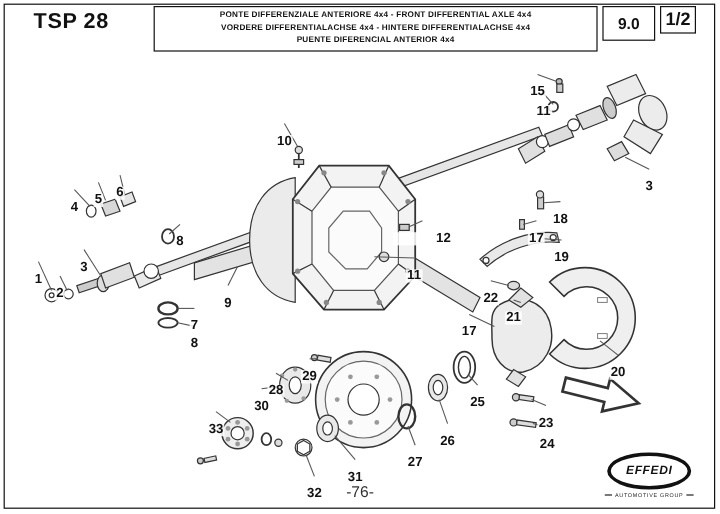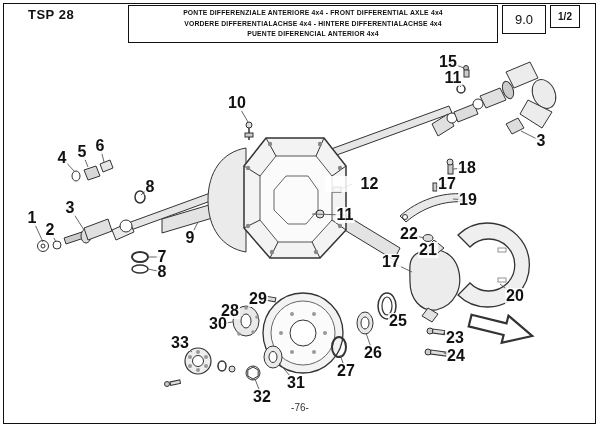--- a/index.html
+++ b/index.html
@@ -1,40 +1,40 @@
 <!DOCTYPE html>
 <html><head>
 <meta charset="utf-8">
 <style>
   html,body{margin:0;padding:0;background:#fff;}
   #page{position:relative;width:600px;height:428px;background:#fff;
         font-family:"Liberation Sans",sans-serif;color:#111;overflow:hidden;}
   .page-border{position:absolute;left:3px;top:3px;width:591px;height:419px;
         border:1.6px solid #111;pointer-events:none;}
-  .tsp{position:absolute;left:28px;top:7px;font-size:13px;font-weight:bold;letter-spacing:.5px;}
+  .tsp{position:absolute;left:28px;top:7px;font-size:18px;font-weight:bold;letter-spacing:.5px;}
   .title-box{position:absolute;left:128px;top:5px;width:368px;height:36px;border:1.6px solid #111;
         display:flex;flex-direction:column;align-items:center;justify-content:center;
         font-size:6.8px;font-weight:bold;text-align:center;line-height:1.55;letter-spacing:.2px;}
   .num-box{position:absolute;left:502px;top:5px;width:42px;height:27px;border:1.6px solid #111;
-        display:flex;align-items:center;justify-content:center;font-size:13px;font-weight:normal;}
+        display:flex;align-items:center;justify-content:center;font-size:13px;font-weight:bold;}
   .pg-box{position:absolute;left:550px;top:5px;width:28px;height:21px;border:1.4px solid #111;
-        display:flex;align-items:center;justify-content:center;font-size:10px;font-weight:bold;}
+        display:flex;align-items:center;justify-content:center;font-size:15px;font-weight:bold;}
   .property{position:absolute;left:12px;top:51px;font-size:9px;letter-spacing:.4px;}
-  .pageno{position:absolute;left:50%;top:402px;transform:translateX(-50%);font-size:10px;color:#333;}
+  .pageno{position:absolute;left:50%;top:402px;transform:translateX(-50%);font-size:13px;color:#333;}
   .logo{position:absolute;left:504px;top:377px;width:74px;text-align:center;}
   .logo-oval{width:64px;height:25px;margin:0 auto;border:3px solid #111;border-radius:50%;
         display:flex;align-items:center;justify-content:center;
         font-style:italic;font-weight:bold;font-size:10px;letter-spacing:.5px;}
   .logo-sub{margin-top:2px;display:flex;align-items:center;gap:2px;justify-content:center;}
   .logo-sub span.txt{font-size:4.5px;letter-spacing:.6px;color:#222;white-space:nowrap;}
   .logo-sub span.rule{display:inline-block;width:9px;height:1px;background:#222;}
   #drawing,#callout-lines{position:absolute;left:0;top:0;}
   #callout-lines line{stroke:#555;stroke-width:.9;}
-  .callout{position:absolute;transform:translate(-50%,-50%);font-size:16px;font-weight:bold;
-        color:#111;background:rgba(255,255,255,.85);padding:0 1px;line-height:1;}
+  .callout{position:absolute;transform:translate(-50%,-50%);font-size:11px;font-weight:bold;
+        color:#111;background:rgba(255,255,255,.85);padding:0 1px;line-height:1;margin-top:15px;}
 </style>
 </head>
 <body>
 
 <div id="page">
 
   <div class="page-border"></div>
 
   <div class="tsp">TSP 28</div>
   <div class="title-box">
@@ -272,14 +272,22 @@
       <div class="callout" style="left: 346px; top: 371px;">27</div>
       <div class="callout" style="left: 230px; top: 311px;">28</div>
       <div class="callout" style="left: 258px; top: 299px;">29</div>
       <div class="callout" style="left: 218px; top: 324px;">30</div>
       <div class="callout" style="left: 296px; top: 383px;">31</div>
       <div class="callout" style="left: 262px; top: 397px;">32</div>
       <div class="callout" style="left: 180px; top: 343px;">33</div>
     </div>
 
   <div class="pageno">-76-</div>
+  <div class="logo">
+    <div class="logo-oval">EFFEDI</div>
+    <div class="logo-sub">
+      <span class="rule"></span>
+      <span class="txt">AUTOMOTIVE GROUP</span>
+      <span class="rule"></span>
+    </div>
+  </div>
 
 </div>
 
 </body></html>

